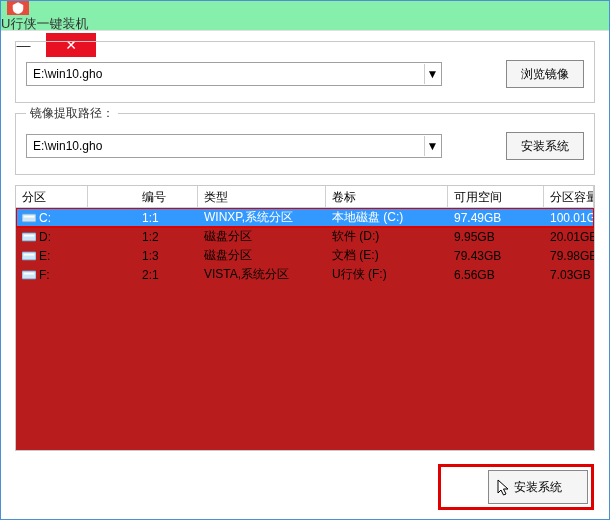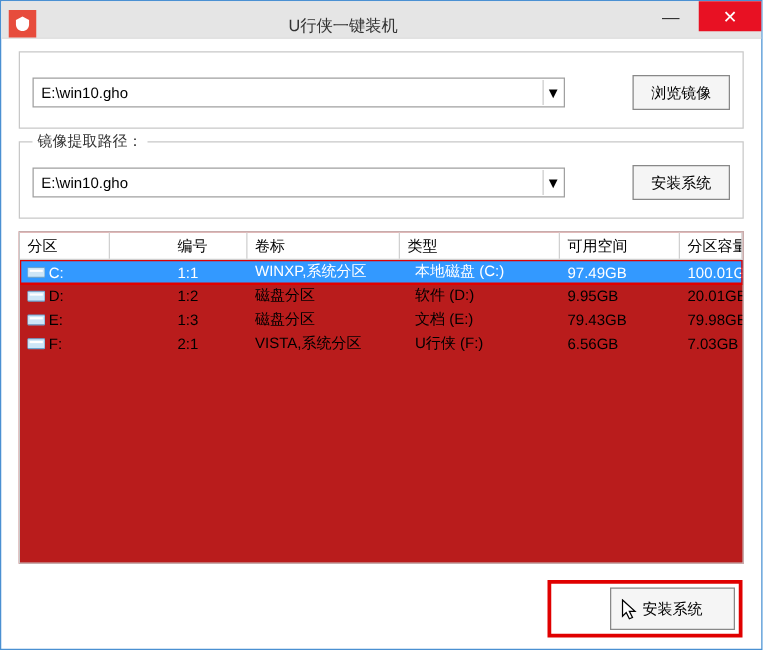--- a/index.html
+++ b/index.html
@@ -1,29 +1,29 @@
 <!DOCTYPE html>
 <html><head>
 <meta charset="utf-8">
 <style>
   * { box-sizing: border-box; margin: 0; padding: 0; }
   body { font-family: "Microsoft YaHei", "SimSun", Arial, sans-serif; font-size: 12px; background: #5aa3e0; width: 610px; height: 520px; overflow: hidden; }
   .window { width: 610px; height: 520px; background: #fff; border: 1px solid #4a90d2; display: flex; flex-direction: column; }
-  .titlebar { height: 30px; background: #e5e5e5; display: flex; align-items: flex-end; border-bottom: 1px solid #e0e0e0; }
+  .titlebar { height: 30px; background: #86efac; display: flex; align-items: flex-start; border-bottom: 1px solid #e0e0e0; flex-direction: column; }
   .app-icon { width: 22px; height: 22px; margin: 0 6px; background: #e74c3c; display: flex; align-items: center; justify-content: center; }
   .app-icon svg { width: 14px; height: 14px; }
   .title-text { flex: 1; text-align: center; font-size: 13px; color: #333; }
   .win-controls { display: flex; height: 100%; }
   .win-btn { width: 45px; height: 24px; display: flex; align-items: center; justify-content: center; font-size: 14px; cursor: pointer; }
   .win-btn.min { color: #333; }
   .win-btn.close { background: #e81123; color: #fff; width: 50px; }
   .content { flex: 1; padding: 10px 14px 12px 14px; display: flex; flex-direction: column; gap: 10px; }
   .group { border: 1px solid #c8c8c8; padding: 14px 10px 14px 10px; position: relative; }
   .group-label { position: absolute; top: -9px; left: 10px; background: #fff; padding: 0 4px; font-size: 12px; color: #333; }
-  .group-row { display: flex; align-items: center; gap: 10px; margin-top: 4px; }
+  .group-row { display: flex; align-items: center; gap: 20px; margin-top: 4px; }
   .combo { flex: 1; position: relative; }
   .combo input { width: 100%; height: 24px; border: 1px solid #a0a0a0; padding: 2px 20px 2px 6px; font-size: 12px; background: #fff; }
   .combo .arrow { position: absolute; right: 2px; top: 2px; width: 16px; height: 20px; border-left: 1px solid #ccc; display: flex; align-items: center; justify-content: center; pointer-events: none; }
   .btn { min-width: 78px; height: 28px; border: 1px solid #888; background: #f5f5f5; font-size: 12px; cursor: pointer; padding: 0 10px; margin-left: 44px; }
   .table-wrap { border: 1px solid #c8c8c8; flex: 1; min-height: 200px; background: #b91c1c; display: flex; flex-direction: column; }
   .thead { display: flex; border-bottom: 1px solid #d0d0d0; background: #fff; height: 22px; }
   .th { padding: 3px 6px; font-size: 12px; border-right: 1px solid #d0d0d0; white-space: nowrap; overflow: hidden; }
   .tbody { flex: 1; overflow: auto; }
   .tr { display: flex; height: 19px; align-items: center; }
   .tr.selected { background: #3399ff; color: #fff; outline: 2px solid #e00000; outline-offset: -1px; }
@@ -77,22 +77,22 @@
           <div class="arrow">▼</div>
         </div>
         <button class="btn">安装系统</button>
       </div>
     </div>
 
     <div class="table-wrap">
       <div class="thead">
         <div class="th c-part">分区</div>
         <div class="th c-num">编号</div>
+        <div class="th c-type">类型</div>
         <div class="th c-vol">卷标</div>
-        <div class="th c-type">类型</div>
         <div class="th c-free">可用空间</div>
         <div class="th c-cap">分区容量</div>
       </div>
       <div class="tbody" id="tbody">
           <div class="tr selected">
             <div class="td c-part">
               <svg class="drive-ico" viewBox="0 0 16 12">
                 <rect x="0" y="2" width="16" height="9" rx="1" fill="#cde6f7" stroke="#6aa3d0" stroke-width="1"></rect>
                 <rect x="2" y="4" width="12" height="2" fill="#fff"></rect>
               </svg>

